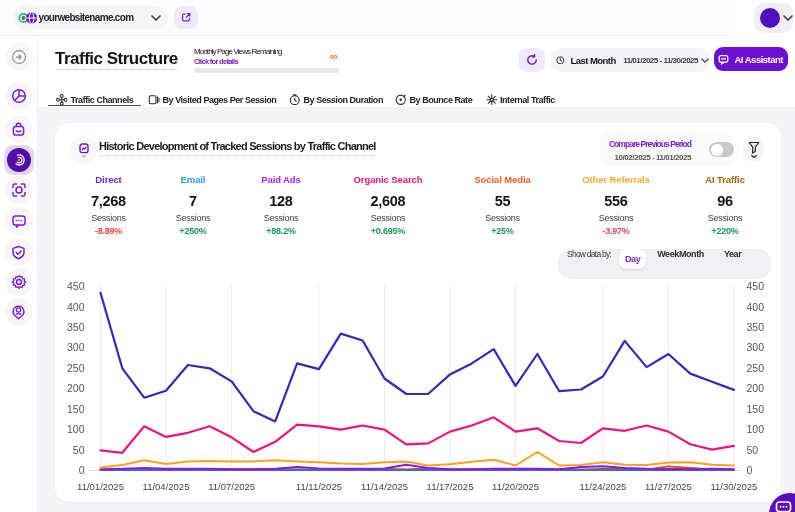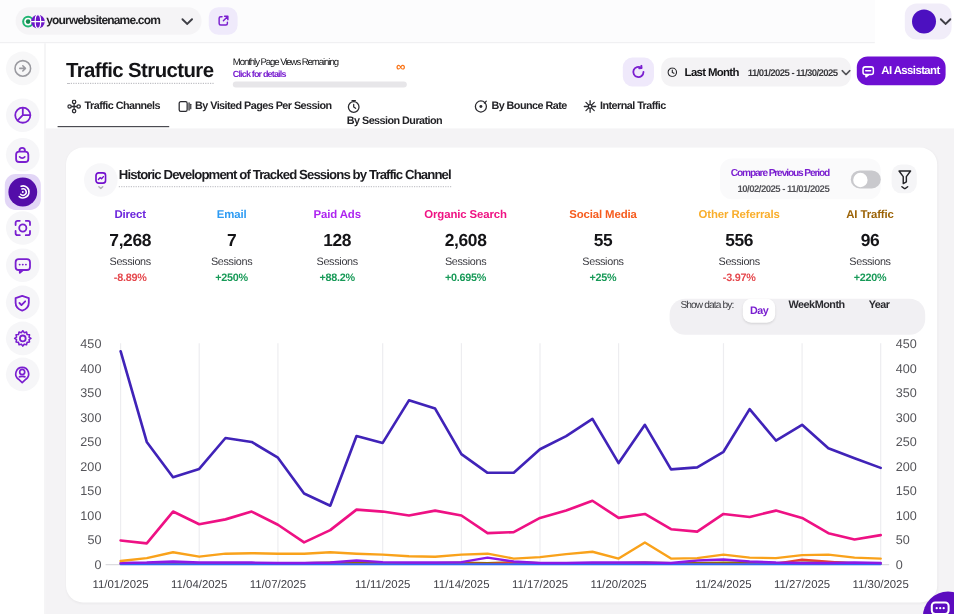--- a/index.html
+++ b/index.html
@@ -30,21 +30,21 @@
   #mpv .bar { position:absolute; left:0; top:21px; width:145px; height:4.5px; border-radius:3px; background:#e7e6e9;}
   #mpv .inf { position:absolute; left:136px; top:5px; color:#f97316; font-size:11px; font-weight:bold; line-height:8px;}
   #refresh { position:absolute; left:519px; top:48.2px; width:26px; height:23.5px; border-radius:8px; background:#efe9fb; display:flex;align-items:center;justify-content:center;}
   #lmpill { position:absolute; left:551px; top:48px; width:158px; height:24px; border-radius:9px; background:#f4f3f5; display:flex; align-items:center;}
   #lmpill .lm { white-space:nowrap; font-size:9.5px; font-weight:bold; color:#141417; margin-left:6px; letter-spacing:-0.55px;}
   #lmpill .dt { white-space:nowrap; font-size:8px; font-weight:bold; color:#3a3a3e; margin-left:7px; letter-spacing:-0.5px;}
   #aibtn { position:absolute; left:713.5px; top:47px; width:74.5px; height:24.2px; border-radius:9px; background:#6d0fd2; display:flex; align-items:center; justify-content:center;}
   #aibtn span { white-space:nowrap; color:#fff; font-size:9.5px; font-weight:bold; margin-left:5px; letter-spacing:-0.5px;}
   
   #tabs { position:absolute; left:38px; top:83px; width:757px; height:24px; background:#fff;}
-  .tab { position:absolute; top:0; height:22px; white-space:nowrap; display:flex; align-items:flex-start; font-size:9px; font-weight:bold; color:#232327; letter-spacing:-0.45px;}
+  .tab { position:absolute; top:0; height:22px; white-space:nowrap; display:flex; align-items:flex-end; font-size:9px; font-weight:bold; color:#232327; letter-spacing:-0.45px;}
   .tab svg { margin-right:3px; }
   #tabu { position:absolute; left:10px; top:22px; width:93px; border-bottom:1.6px solid #4b4b52;}
   
   #content { position:absolute; left:38px; top:107px; width:757px; height:405px; background:#f4f3f5; }
   #card { position:absolute; left:17px; top:16px; width:726px; height:379px; background:#fff; border-radius:14px; box-shadow:0 1px 2px rgba(20,20,30,0.04);}
   
   #cicon { position:absolute; left:15px; top:13px; width:28px; height:28px; border-radius:50%; background:#f7f7f9; display:flex; align-items:center; justify-content:center;}
   #ctitle { position:absolute; left:44px; top:16.5px; font-size:11px; font-weight:bold; color:#1b1b1f; border-bottom:1.5px dotted #c6c6cb; padding-bottom:3px; letter-spacing:-0.75px;}
   #cmpwrap { position:absolute; left:545px; top:9px; width:134px; height:34px; background:#fafafb; border-radius:10px;}
   #cmp { position:absolute; left:443px; top:16px; width:193px; text-align:right;}
@@ -211,21 +211,21 @@
     <span>Traffic Channels</span>
   </div>
   <div class="tab" style="left:110px;">
     <svg width="11.5" height="11.5" viewBox="0 0 13 13">
       <rect x="1.5" y="2" width="7.5" height="9" rx="1.5" fill="none" stroke="#2b2b30" stroke-width="1.2"></rect>
       <path d="M10.8 3.2 V9.8" stroke="#2b2b30" stroke-width="1.2" stroke-linecap="round"></path>
       <path d="M12.4 4.4 V8.6" stroke="#2b2b30" stroke-width="1.1" stroke-linecap="round"></path>
     </svg>
     <span>By Visited Pages Per Session</span>
   </div>
-  <div class="tab" style="left:251px;flex-direction:column;">
+  <div class="tab" style="left:251px;">
     <svg width="11.5" height="11.5" viewBox="0 0 13 13">
       <circle cx="6.5" cy="7" r="5" fill="none" stroke="#2b2b30" stroke-width="1.2"></circle>
       <path d="M6.5 4.6 V7 L8.3 8.2" fill="none" stroke="#2b2b30" stroke-width="1.2" stroke-linecap="round"></path>
       <path d="M5 1 L8 1" stroke="#2b2b30" stroke-width="1.3" stroke-linecap="round"></path>
     </svg>
     <span>By Session Duration</span>
   </div>
   <div class="tab" style="left:357px;">
     <svg width="11.5" height="11.5" viewBox="0 0 13 13">
       <circle cx="6.5" cy="6.5" r="5.2" fill="none" stroke="#2b2b30" stroke-width="1.2"></circle>

